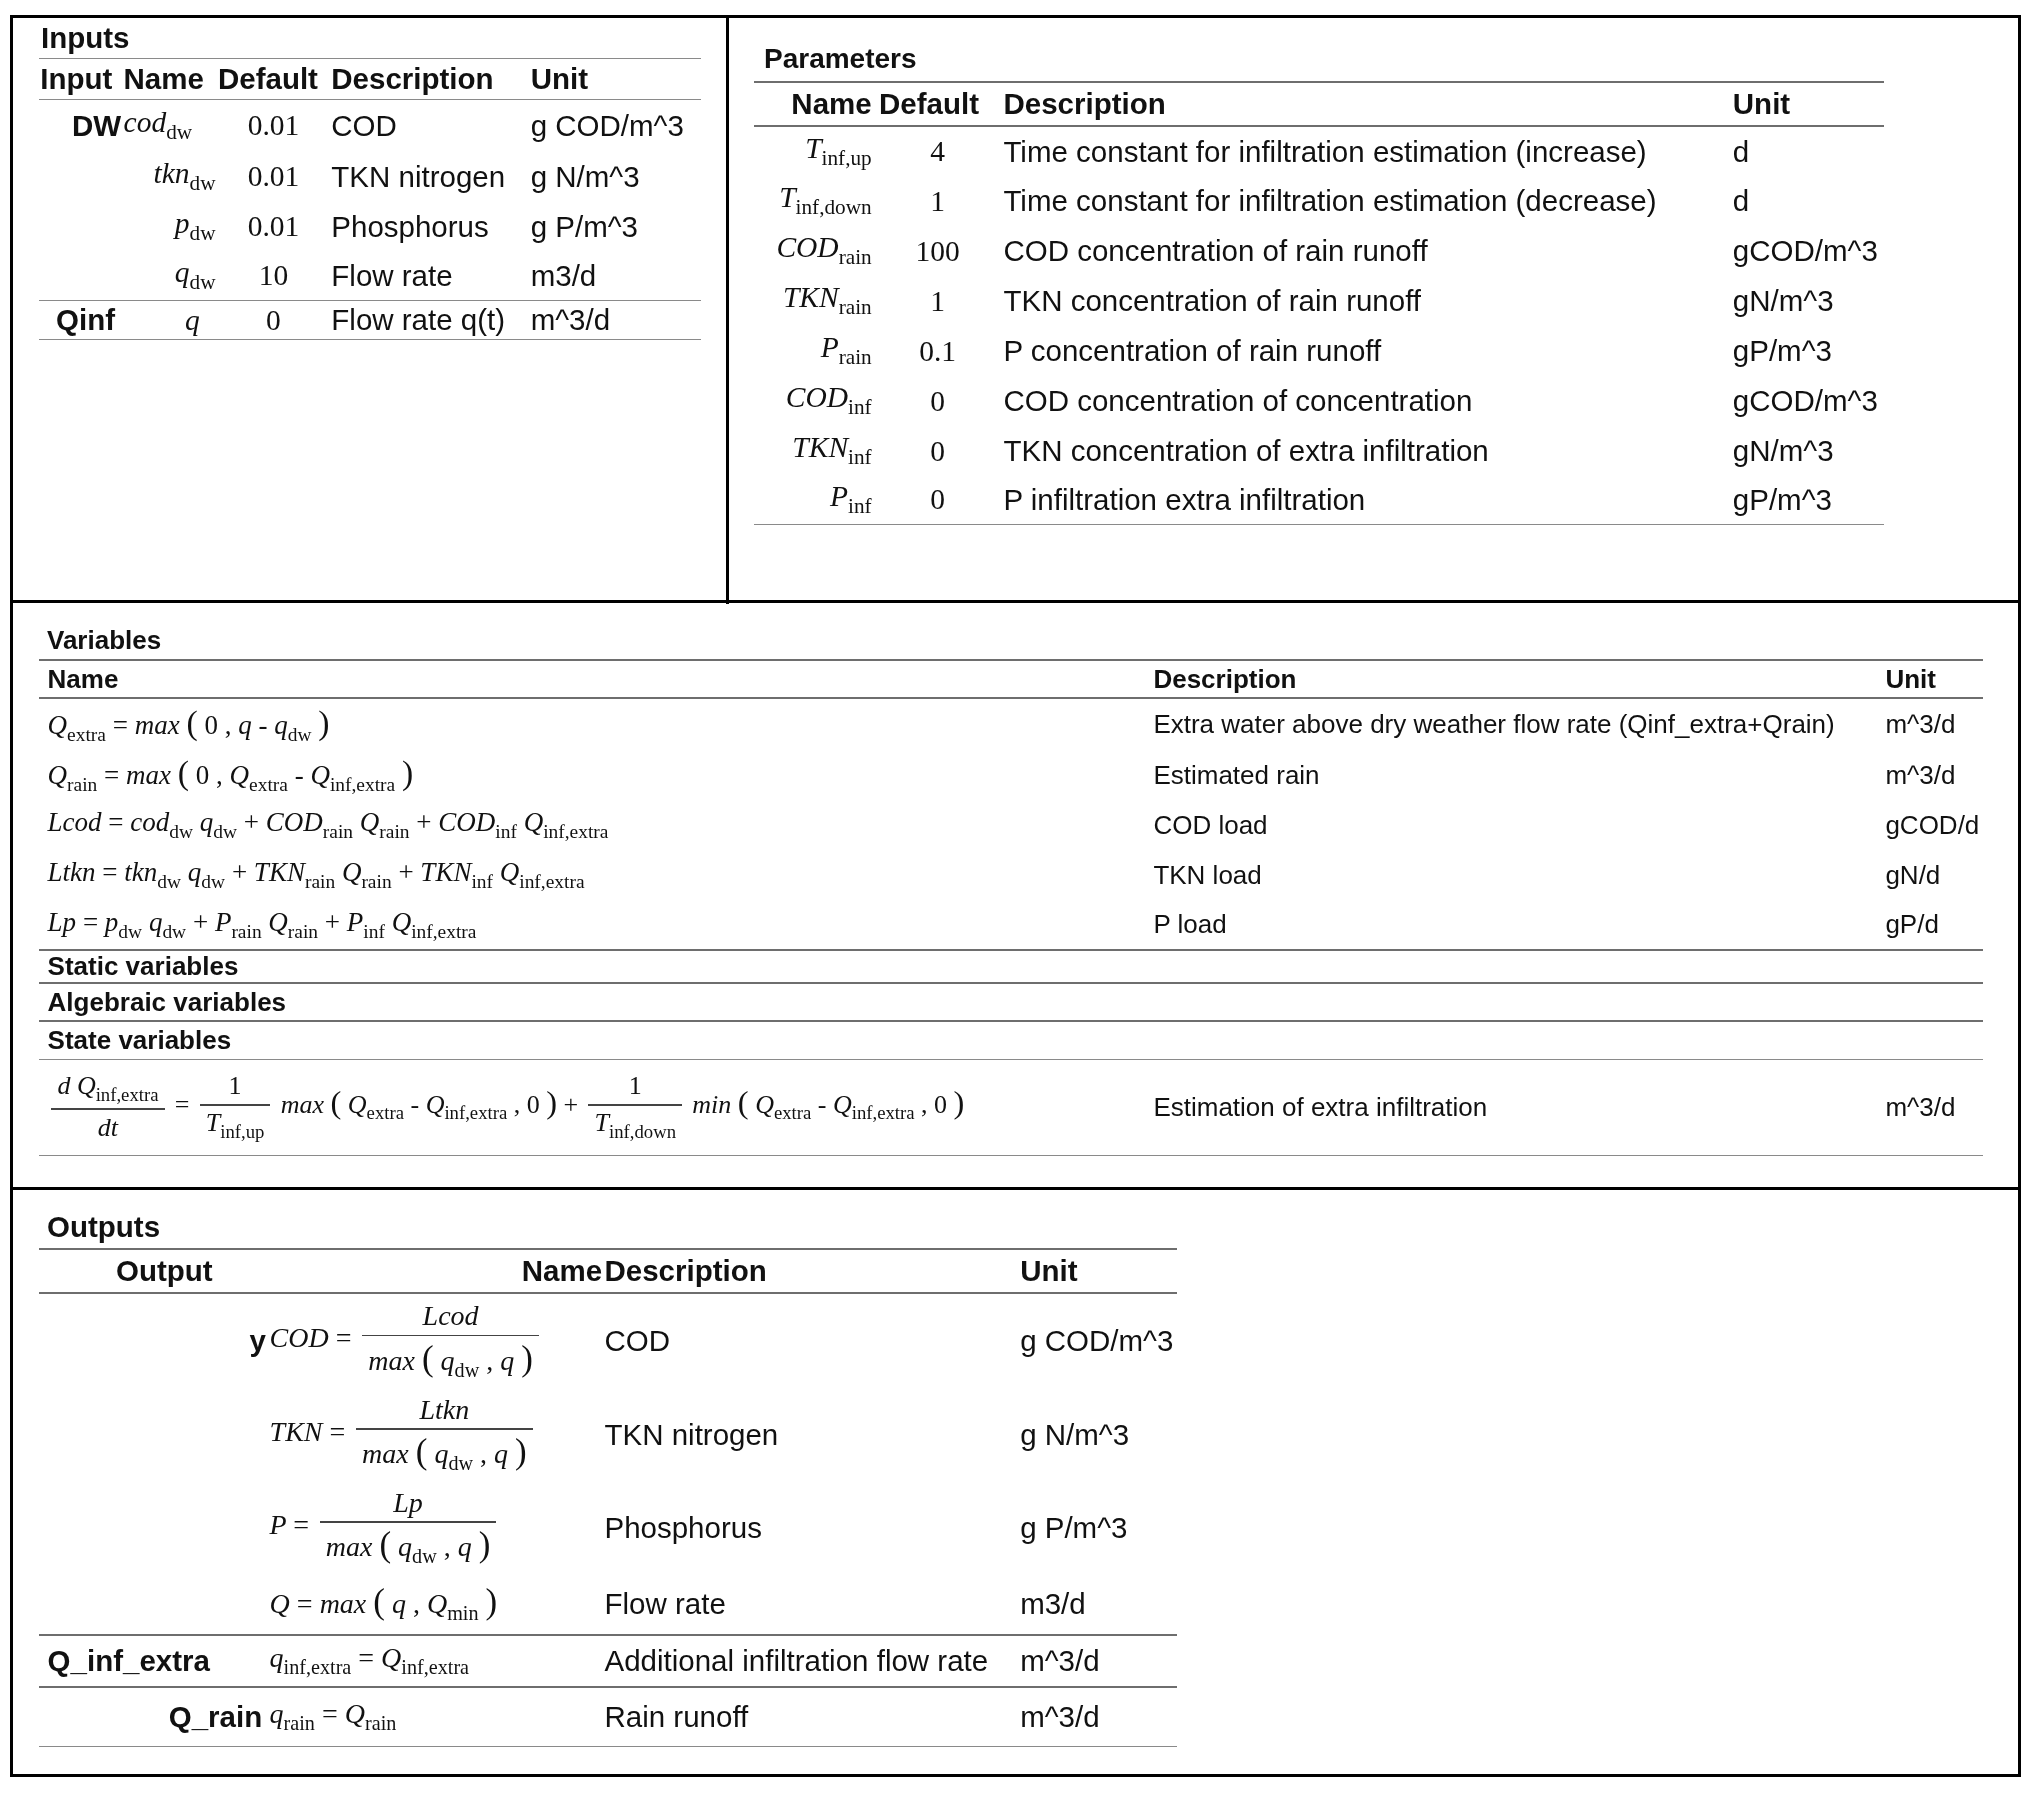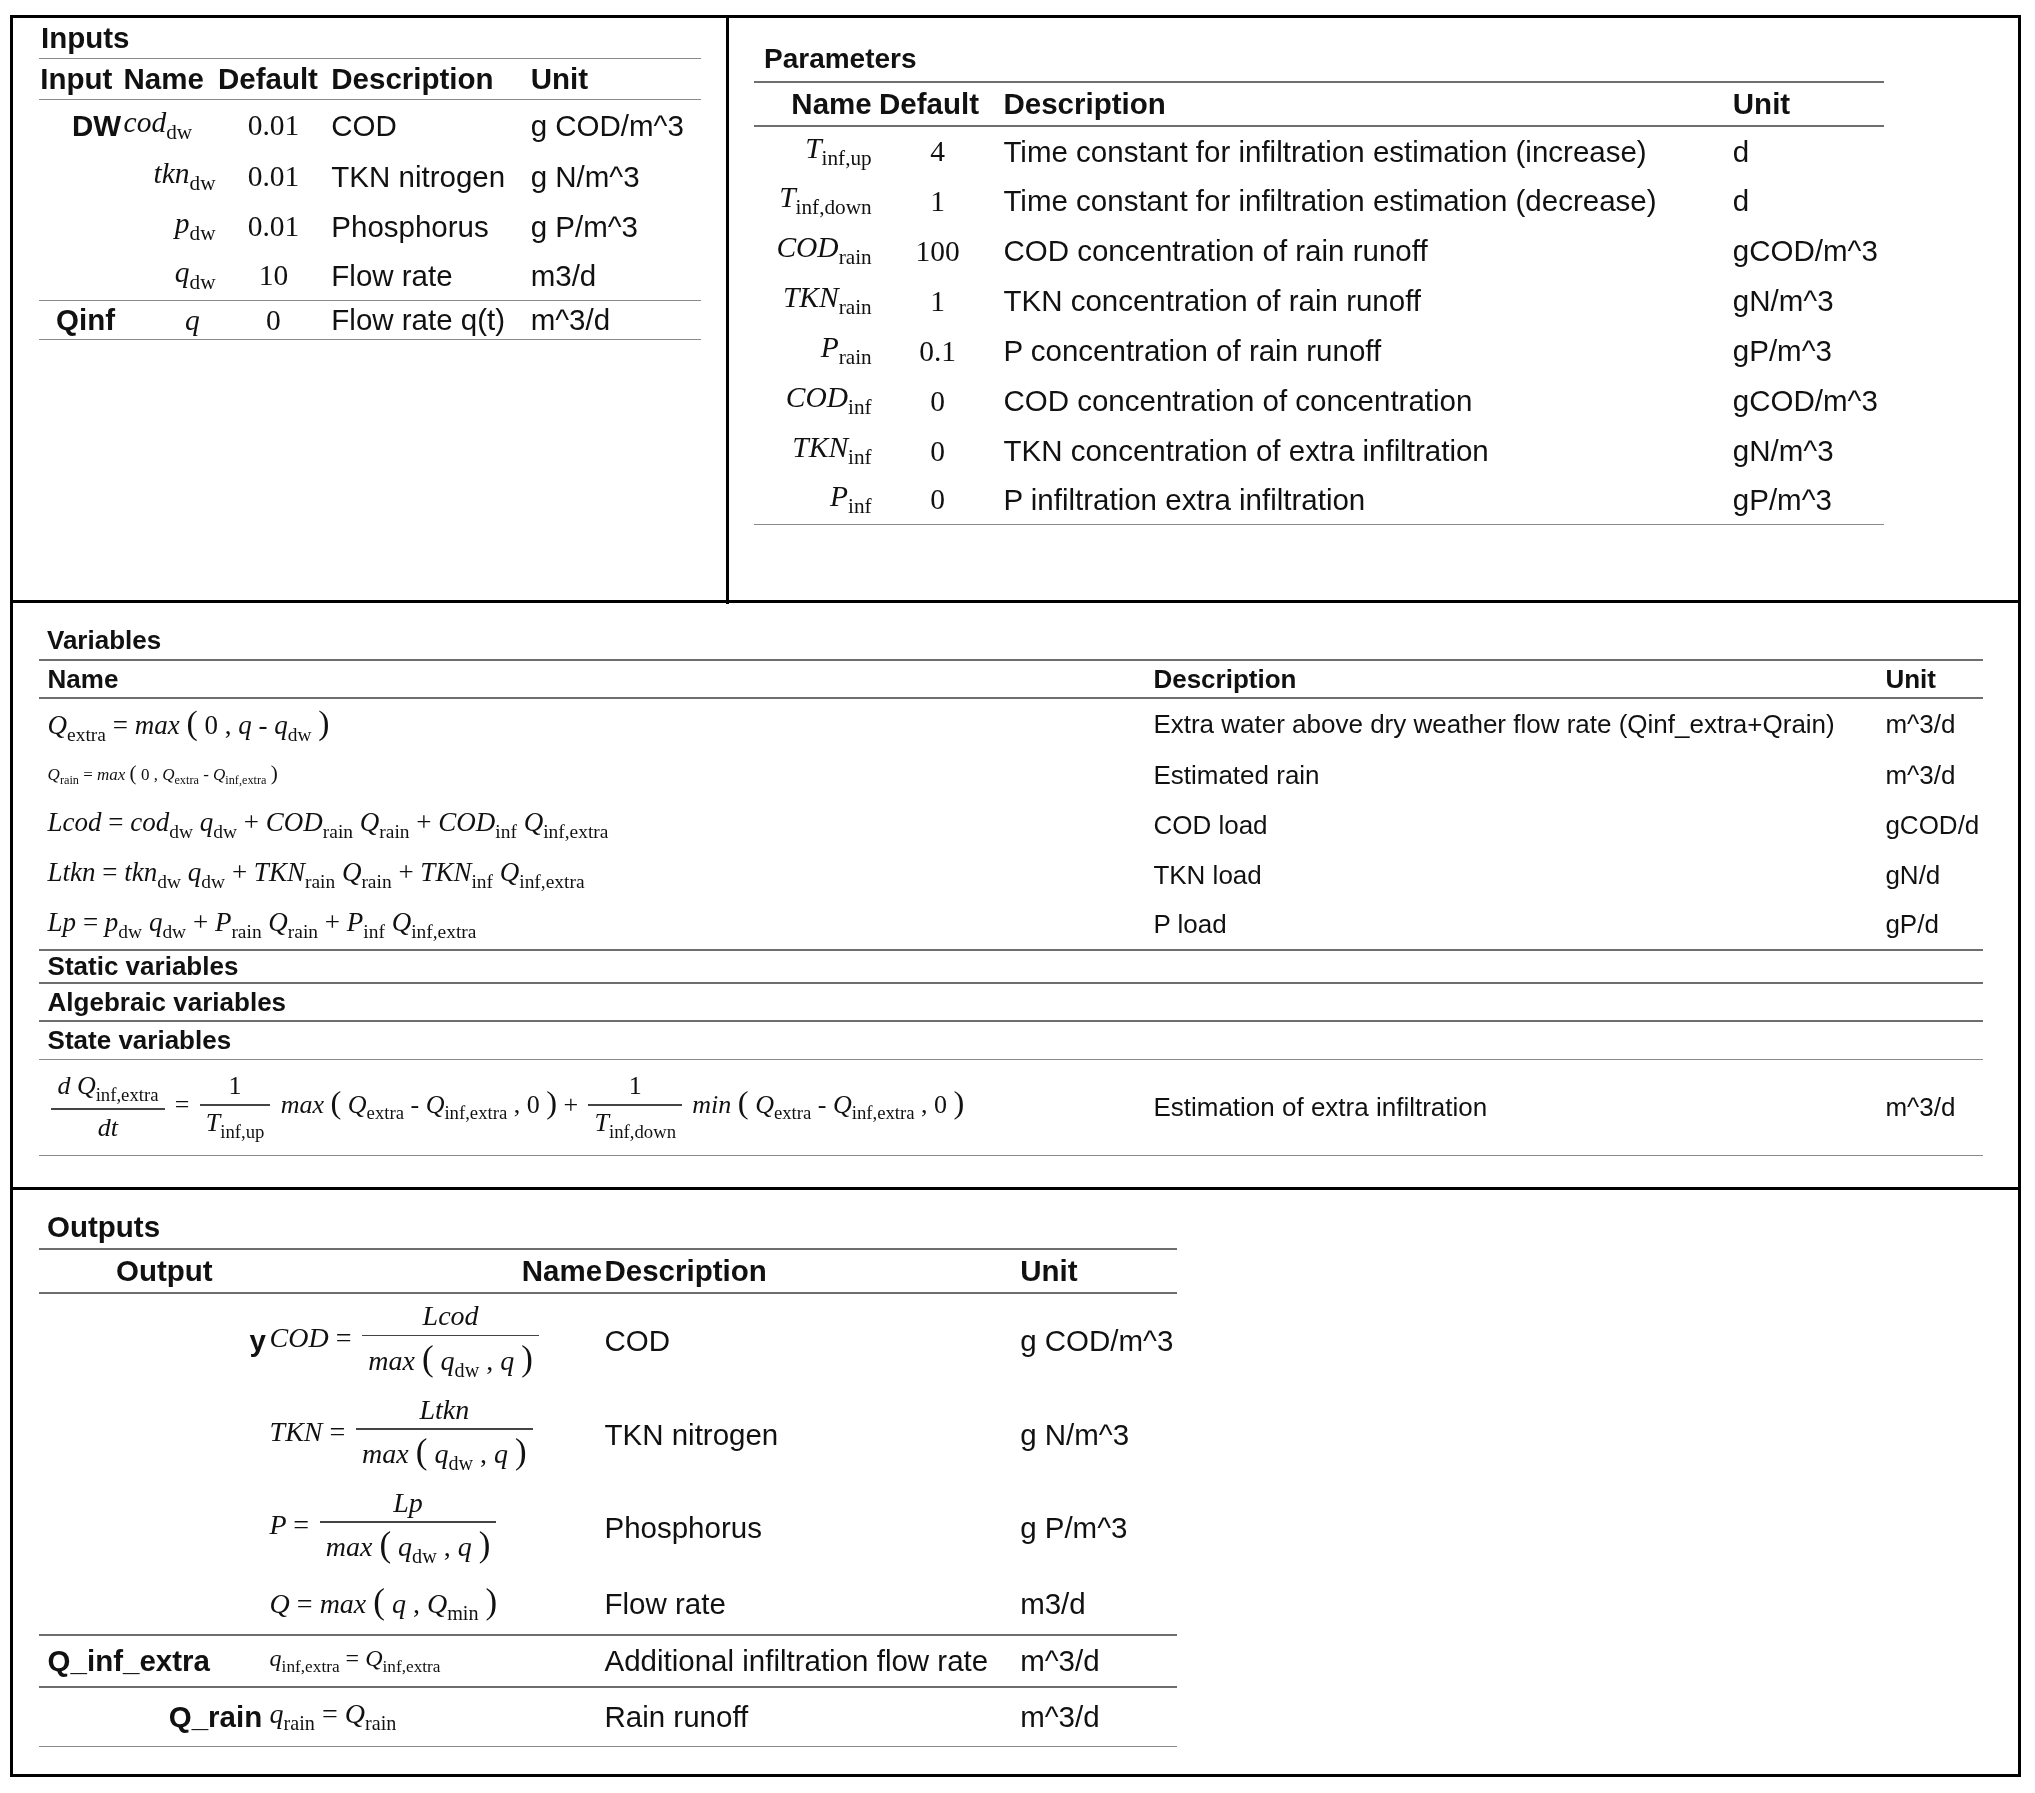--- a/index.html
+++ b/index.html
@@ -163,21 +163,21 @@
       <span class="up">0</span> <span class="up">,</span>
       <span>q</span> <span class="up">-</span>
       <span>q</span><sub>dw</sub>
       <span class="paren">)</span>
     </td>
     <td style="font-size:26px">Extra water above dry weather flow rate (Qinf_extra+Qrain)</td>
     <td style="font-size:26px">m^3/d</td>
   </tr>
 
   <tr style="height:50px">
-    <td class="math" style="font-size:17px;padding-left:8.6px">
+    <td class="math" style="font-size:27px;padding-left:8.6px">
       <span>Q</span><sub>rain</sub>
       <span class="up">=</span>
       <span>max</span>
       <span class="paren">(</span>
       <span class="up">0</span> <span class="up">,</span>
       <span>Q</span><sub>extra</sub> <span class="up">-</span>
       <span>Q</span><sub>inf,extra</sub>
       <span class="paren">)</span>
     </td>
     <td style="font-size:26px">Estimated rain</td>
@@ -332,21 +332,21 @@
       <span>q</span> <span class="up">,</span>
       <span>Q</span><sub>min</sub>
       <span class="paren">)</span>
     </td>
     <td style="padding-left:1.2px">Flow rate</td>
     <td>m3/d</td>
   </tr>
 
   <tr class="rule-thick" style="height:52px">
     <td class="bold" style="padding-left:8.6px">Q_inf_extra</td>
-    <td class="math" style="font-size:24px">
+    <td class="math" style="font-size:28px">
       <span>q</span><sub>inf,extra</sub>
       <span class="up">=</span>
       <span>Q</span><sub>inf,extra</sub>
     </td>
     <td style="padding-left:1.2px">Additional infiltration flow rate</td>
     <td>m^3/d</td>
   </tr>
 
   <tr class="rule-thick" style="height:59px;border-bottom:1.8px solid #8a8a8a">
     <td class="bold r" style="padding-right:3.7px">Q_rain</td>

